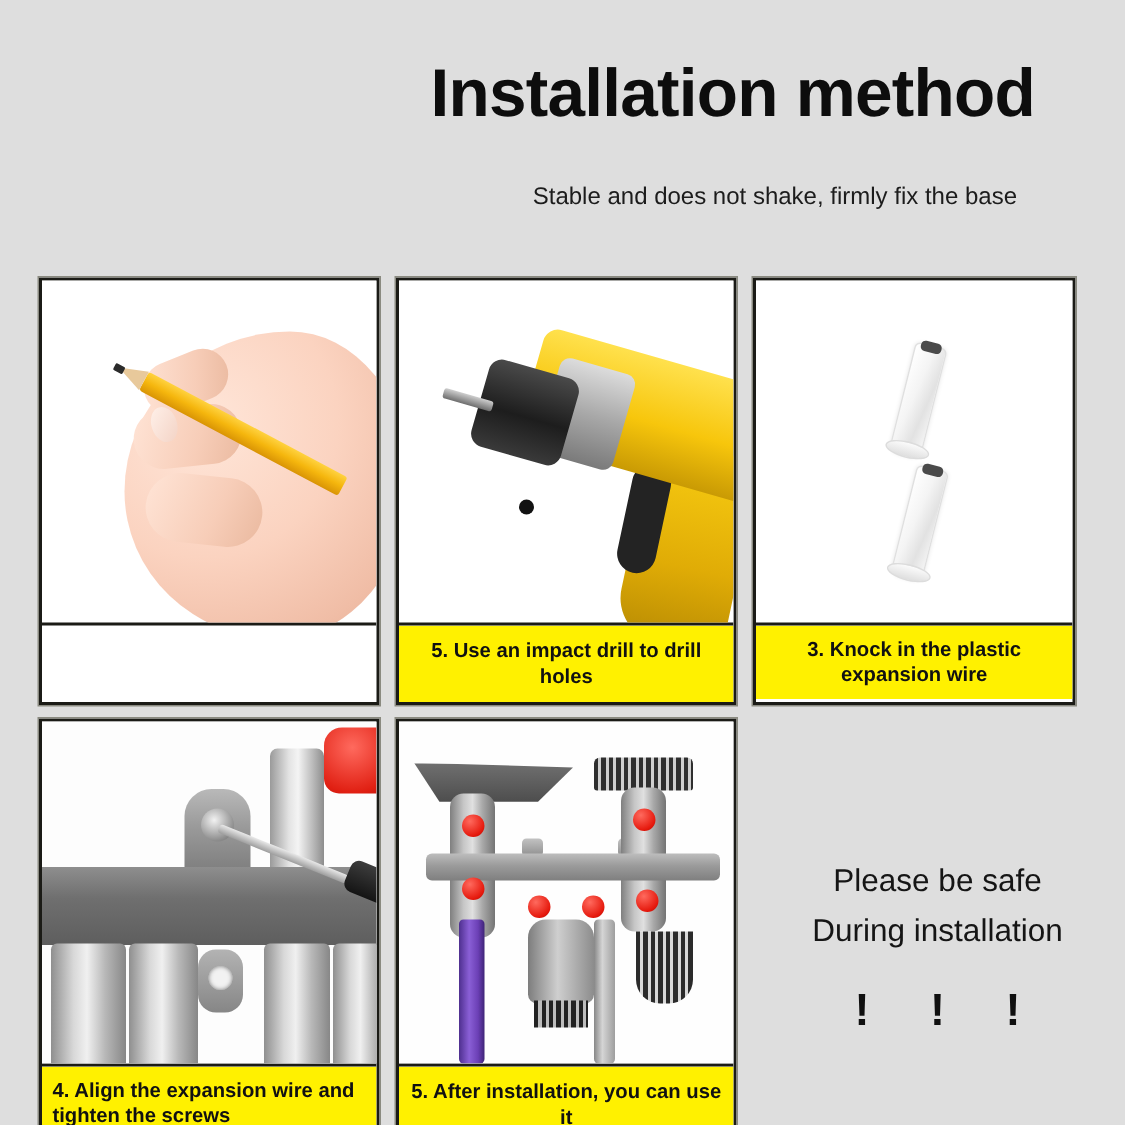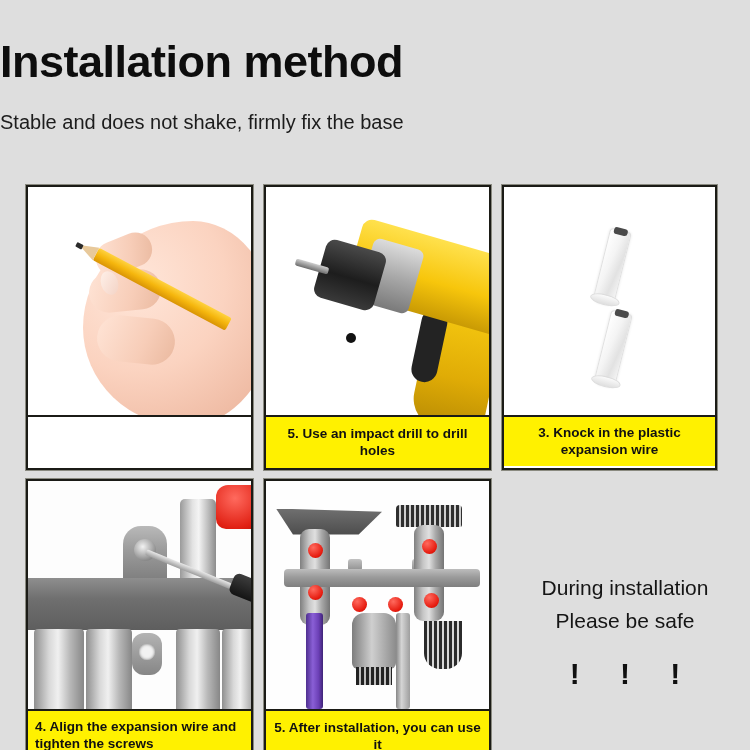--- a/index.html
+++ b/index.html
@@ -10,34 +10,34 @@
     overflow: hidden;
   }
   body {
     background: #dedede;
     font-family: "Liberation Sans", sans-serif;
     color: #1a1a1a;
     position: relative;
   }
 
   
-  .header { width: 690px; text-align: left; }
+  .header { width: 690px; text-align: right; }
   .title {
     margin: 0;
     padding-top: 38px;
     font-size: 45px;
     font-weight: bold;
     letter-spacing: -0.5px;
     color: #0d0d0d;
     line-height: 1.05;
   }
   .subtitle {
-    margin: 0;
+    margin: 12px;
     padding-top: 26px;
-    font-size: 20px;
+    font-size: 16px;
     font-weight: 500;
     color: #1c1c1c;
   }
 
   
   .grid {
     position: absolute;
     top: 185px;
     left: 26px;
     width: 716px;
@@ -425,16 +425,16 @@
           <span class="red-knob" style="left:122px; top:116px;"></span>
           <span class="red-knob" style="left:158px; top:112px;"></span>
         </span>
       </div>
       <div class="caption">5. After installation, you can use it</div>
     </div>
   </div>
 </div>
 
 <div class="safety">
+  <div class="safety-line">Please be safe</div>
   <div class="safety-line">During installation</div>
-  <div class="safety-line">Please be safe</div>
   <div class="bangs">! ! !</div>
 </div>
 
 </body></html>

